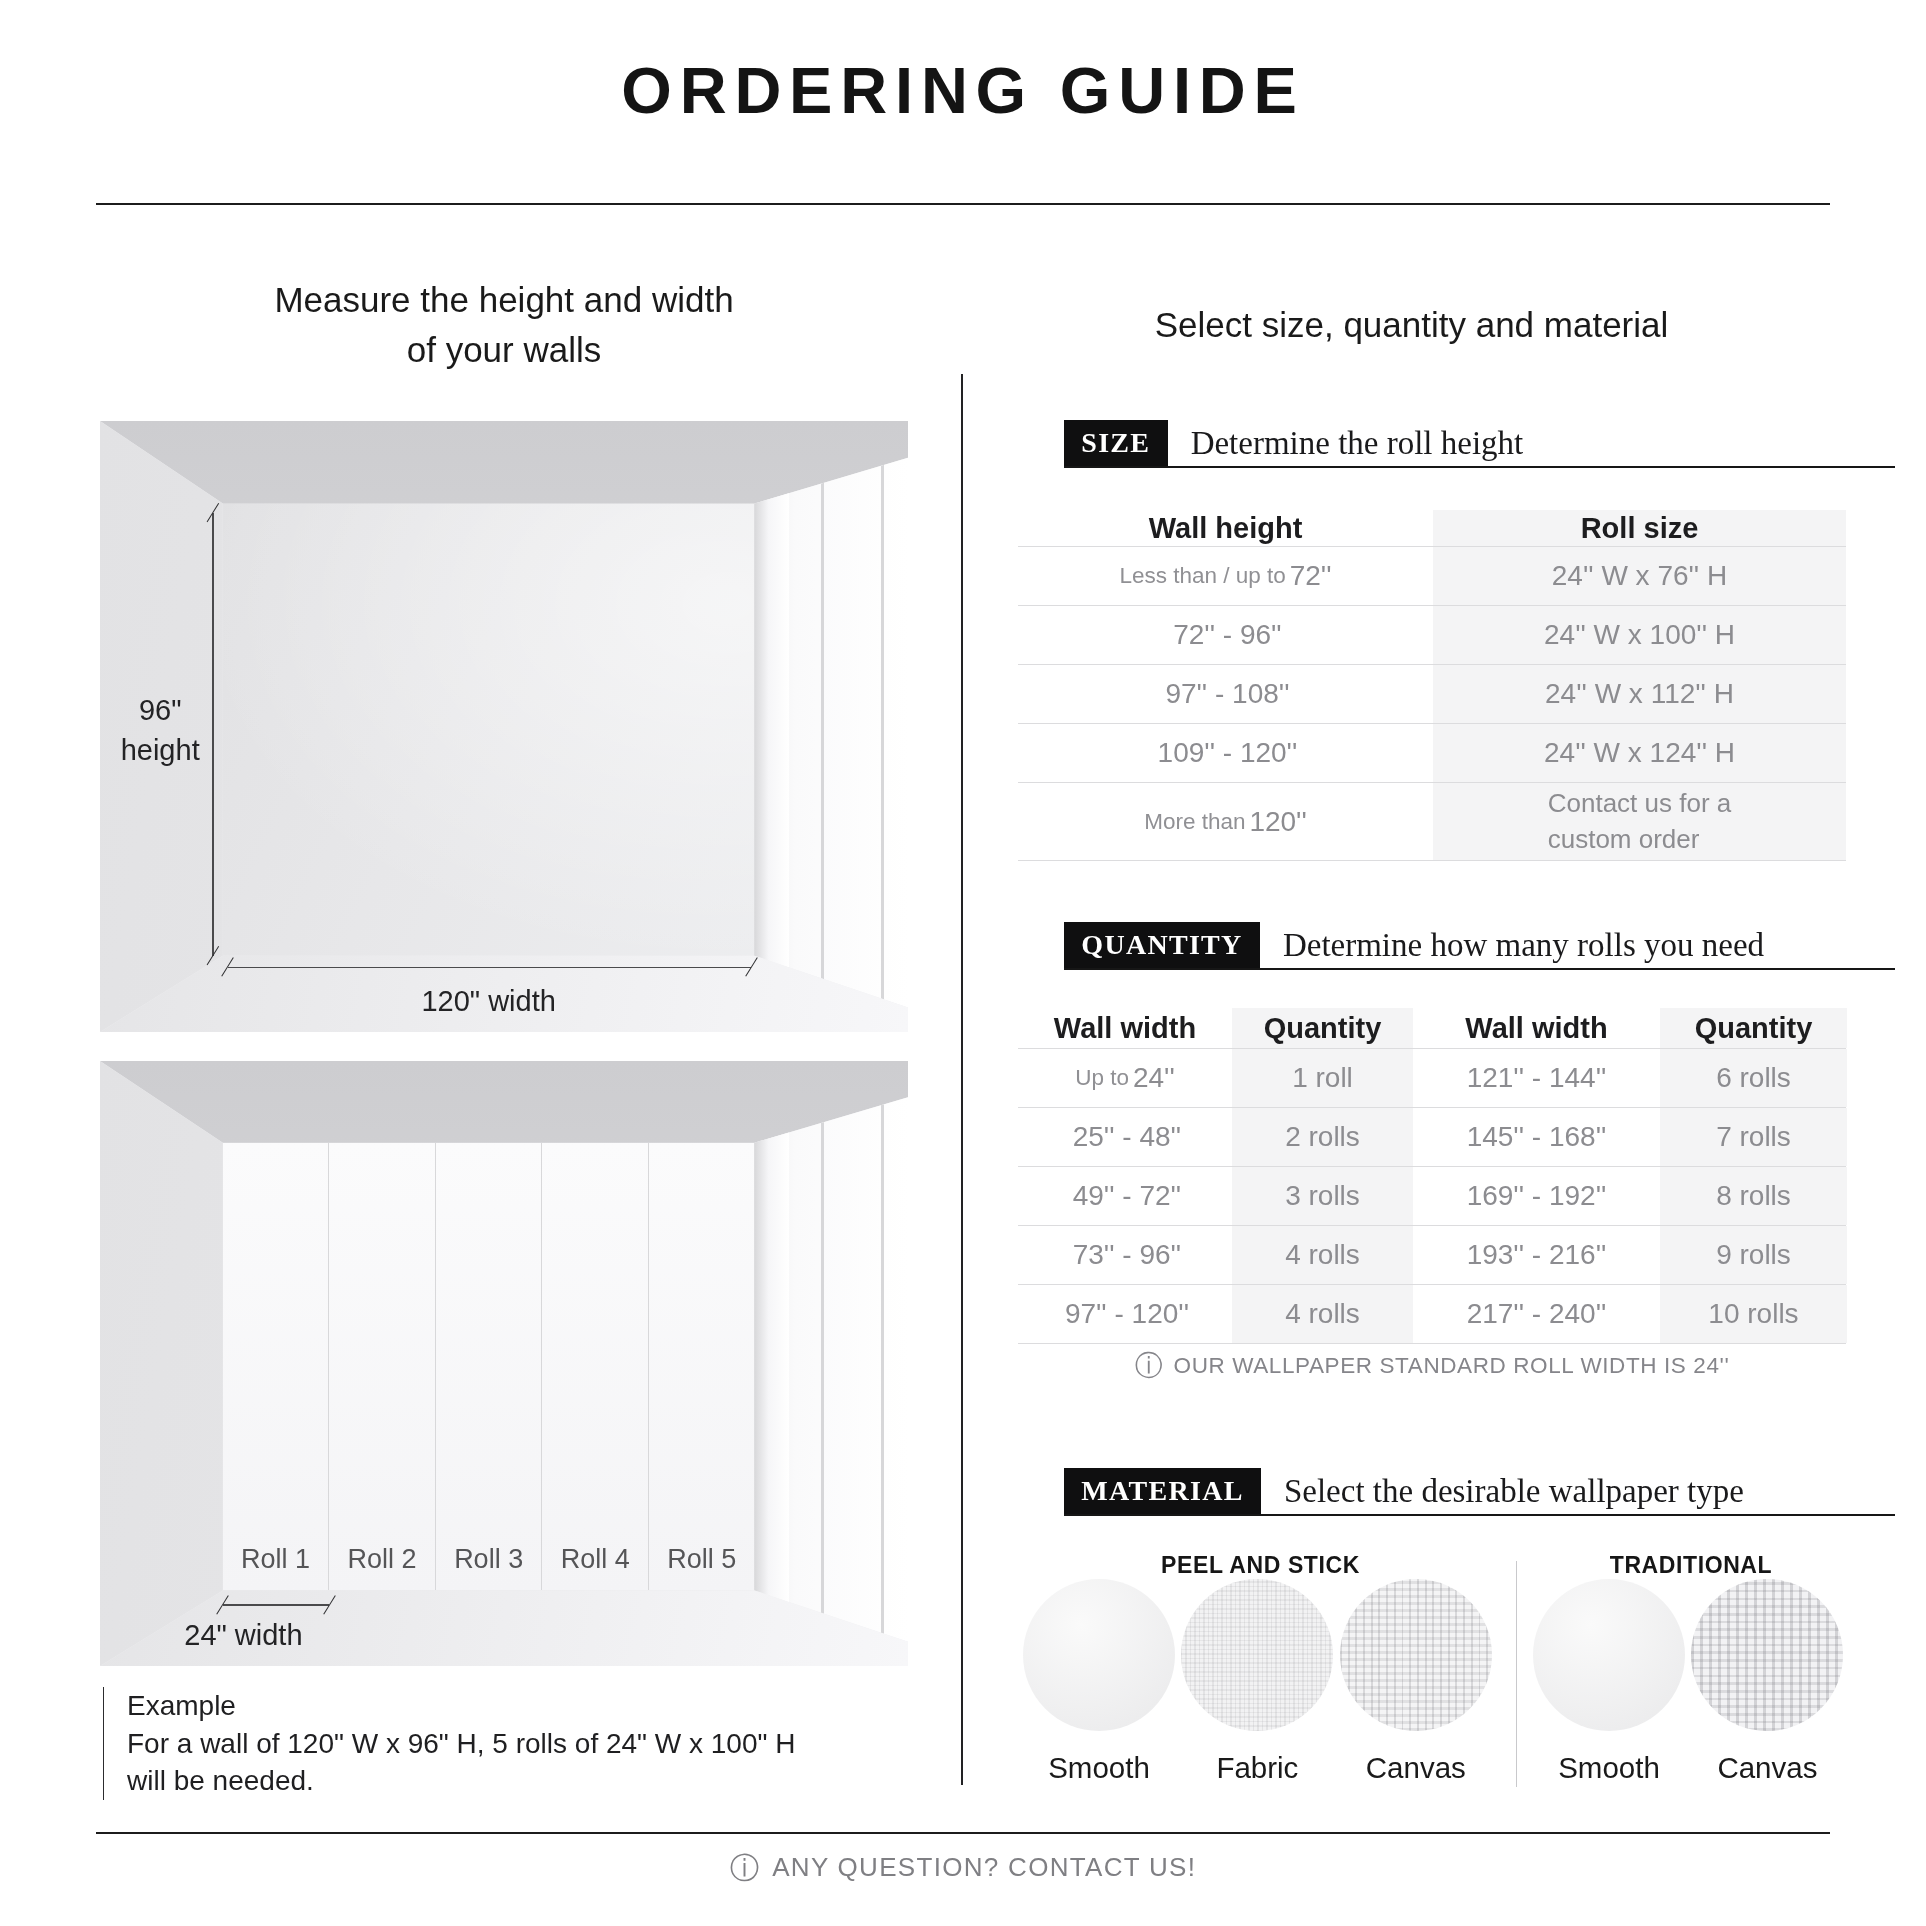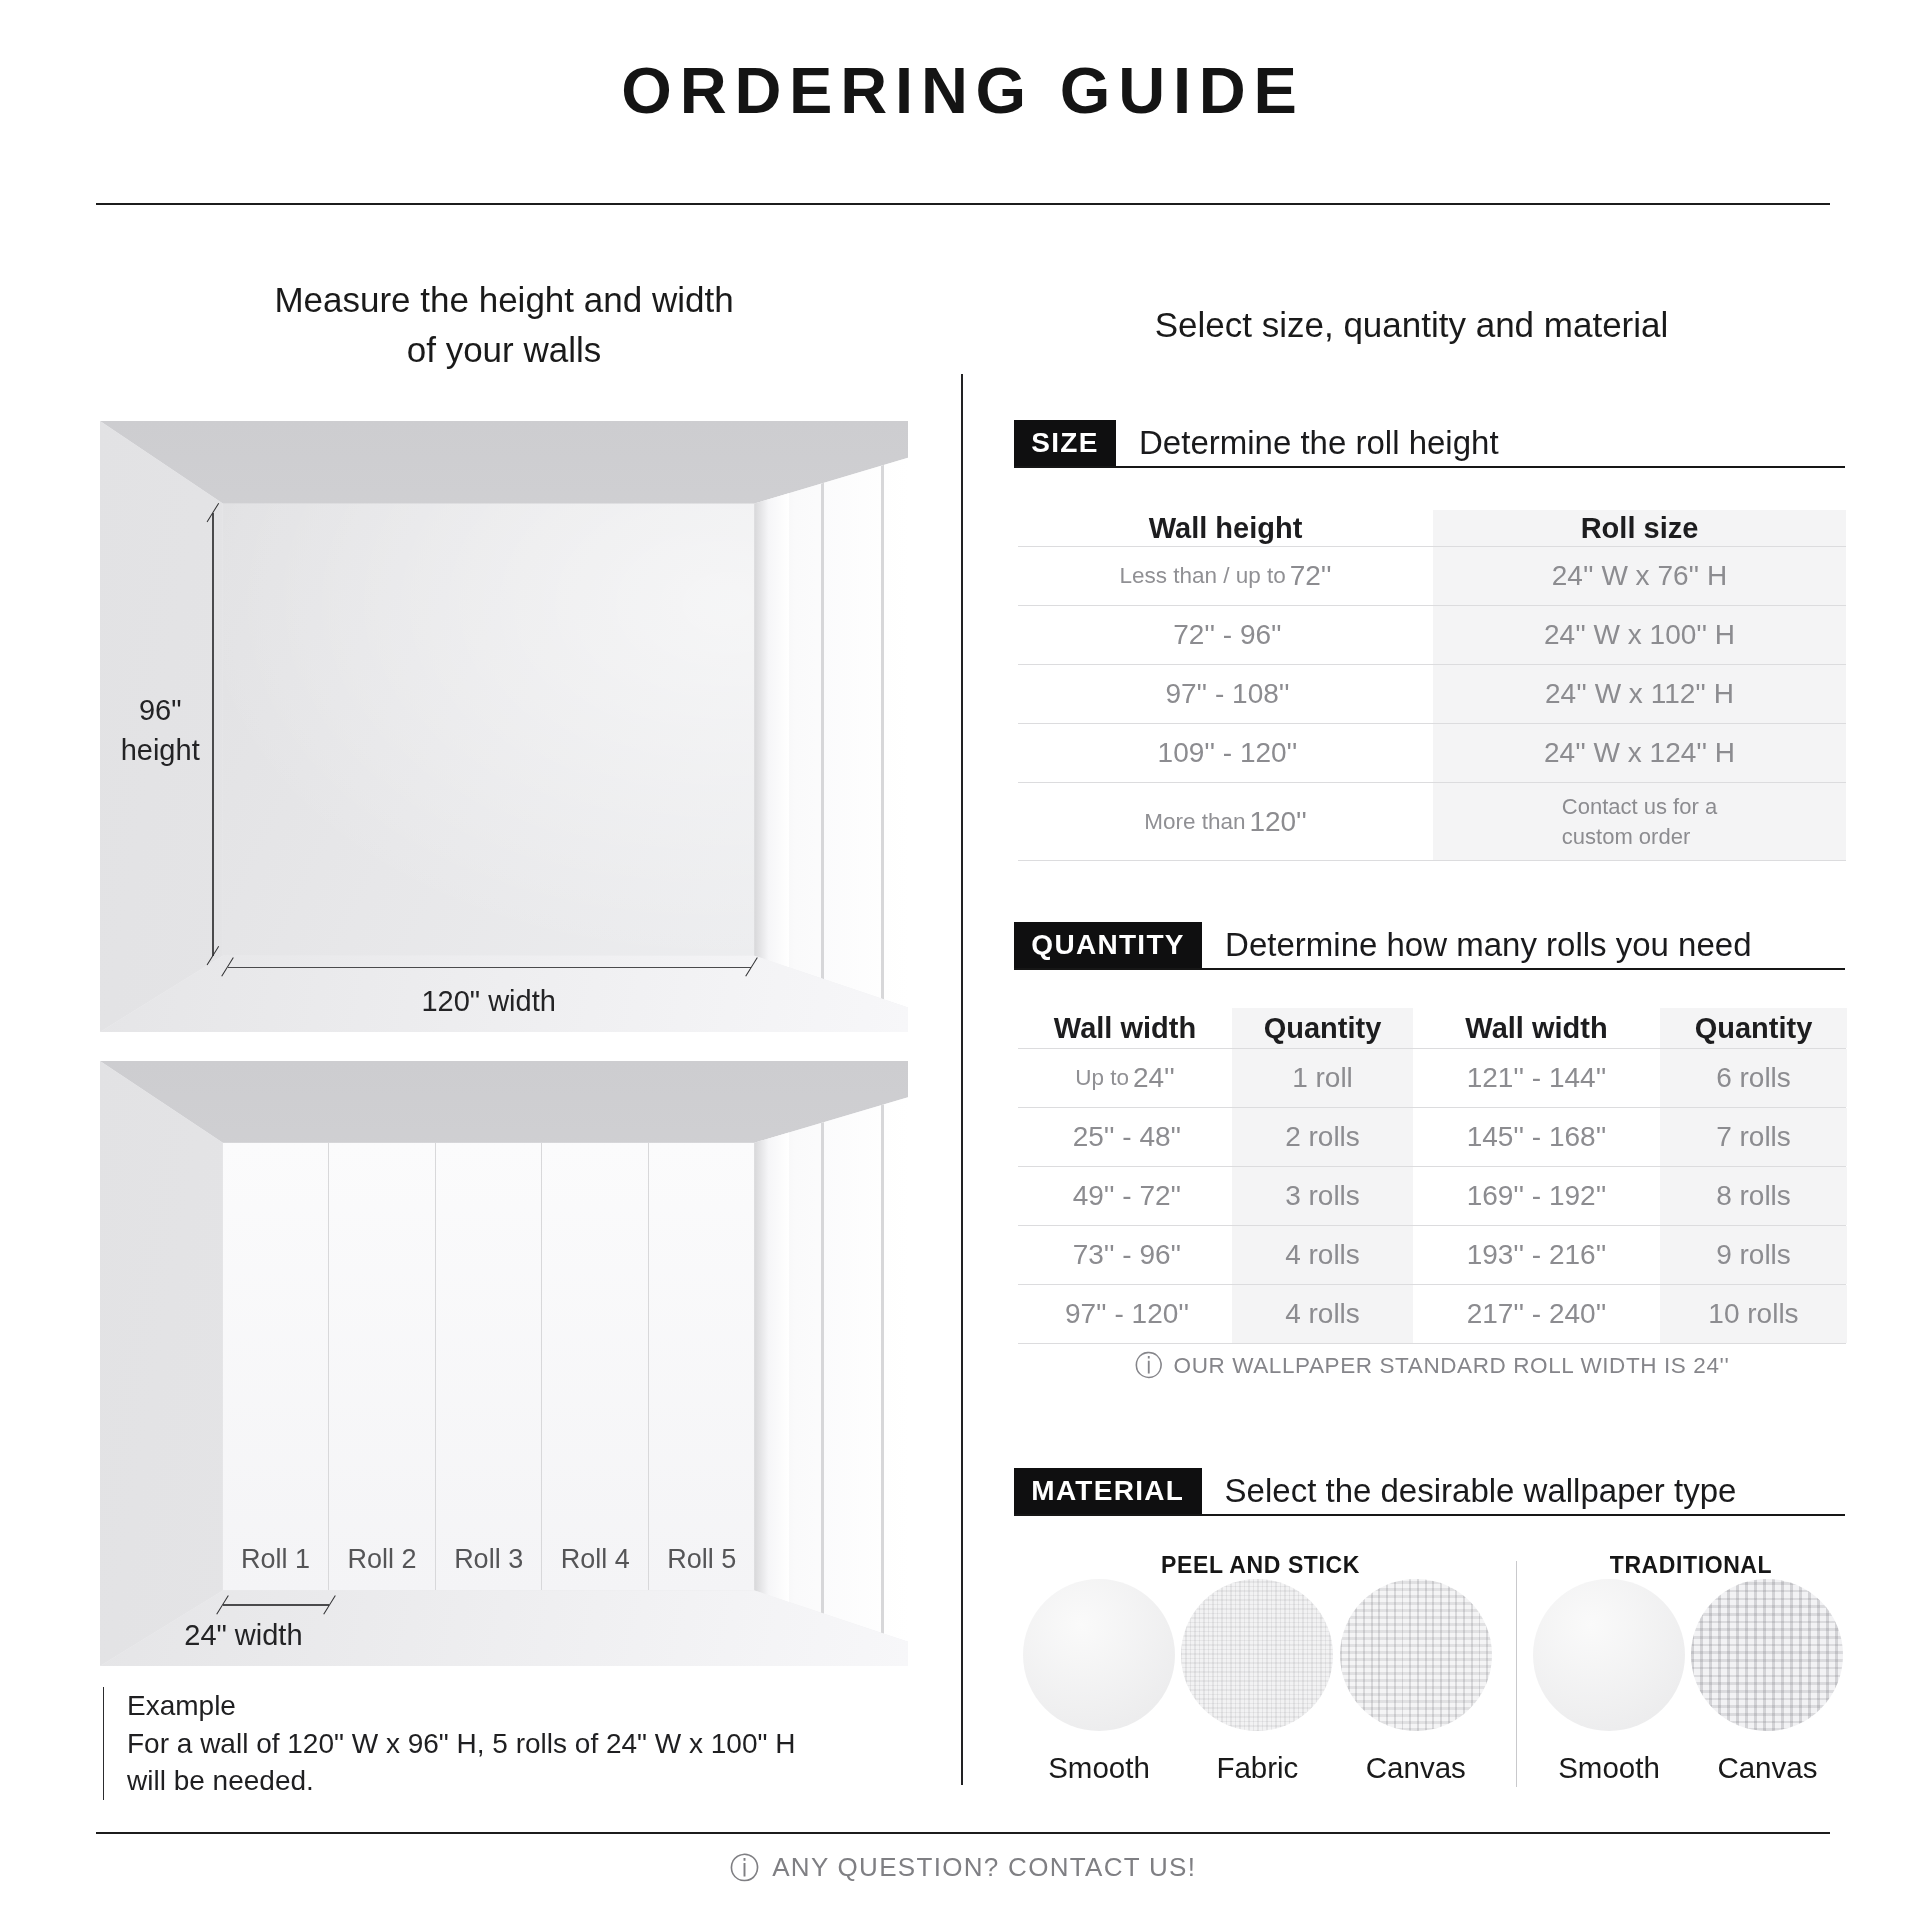--- a/index.html
+++ b/index.html
@@ -68,43 +68,43 @@
   .strip{flex:1;position:relative;background:linear-gradient(180deg,#fbfbfc 0%,#f4f4f6 100%);}
   .strip + .strip{border-left:1.3px solid #d8d8da;}
   .roll-label{position:absolute;bottom:3.5%;left:0;width:100%;text-align:center;
               font-size:27px;color:#555557;}
 
   
   .example{position:absolute;left:103px;top:1687px;border-left:1.9px solid #2c2c2e;
            padding-left:23px;font-size:28px;line-height:1.34;color:#1f1f21;}
 
   
-  .section-head{position:absolute;left:1014px;width:831px;display:flex;align-items:stretch;
-                border-bottom:2.6px solid #161616;}
+  .section-head{position:absolute;left:1064px;width:831px;display:flex;align-items:stretch;
+                border-bottom:2.6px solid #161616;font-family:Liberation Serif, serif;}
   .badge{background:#0f0f10;color:#ffffff;font-size:28px;font-weight:600;letter-spacing:1.3px;
          padding:7px 17.3px;display:flex;align-items:center;}
   .section-title{font-size:33px;color:#1a1a1c;padding-left:23px;display:flex;align-items:center;}
   .size-head{top:420px;} .quantity-head{top:922px;} .material-head{top:1468px;}
 
   
   .tbl{position:absolute;left:1018px;width:828px;}
   .size-table{top:510px;}
   .qty-table{top:1008px;}
   .s-row{display:grid;grid-template-columns:415px 413px;}
   .q-row{display:grid;grid-template-columns:214px 181px 247px 187px;}
   .s-row + .s-row,.q-row + .q-row{border-top:1.3px solid #dcdcde;}
   .s-row:last-child,.q-row:last-child{border-bottom:1.3px solid #dcdcde;}
   .cell{display:flex;align-items:center;justify-content:center;}
   .band{background:#f4f4f5;}
   .s-row{height:58px;} .s-row.hdr{height:36px;} .s-row.last{height:77px;}
   .q-row{height:58px;} .q-row.hdr{height:40px;}
   .head{font-size:29px;font-weight:600;color:#1d1d1f;}
   .val{font-size:28px;color:#8c8c90;}
   .pfx{font-size:22.5px;color:#909094;margin-right:3.9px;}
-  .two-line{font-size:22px;color:#8c8c90;line-height:1.35;}
+  .two-line{font-size:26px;color:#8c8c90;line-height:1.35;}
 
   .note{position:absolute;left:1018px;width:828px;top:1352px;display:flex;
         align-items:center;justify-content:center;gap:10.3px;color:#85858a;
         font-size:22.5px;letter-spacing:0.6px;}
   .info-glyph{font-size:28px;line-height:1;color:#85858a;}
 
   
   .material-group{position:absolute;top:1552px;}
   .g-peel{left:1023px;width:475px;}
   .g-trad{left:1533px;width:316px;}

